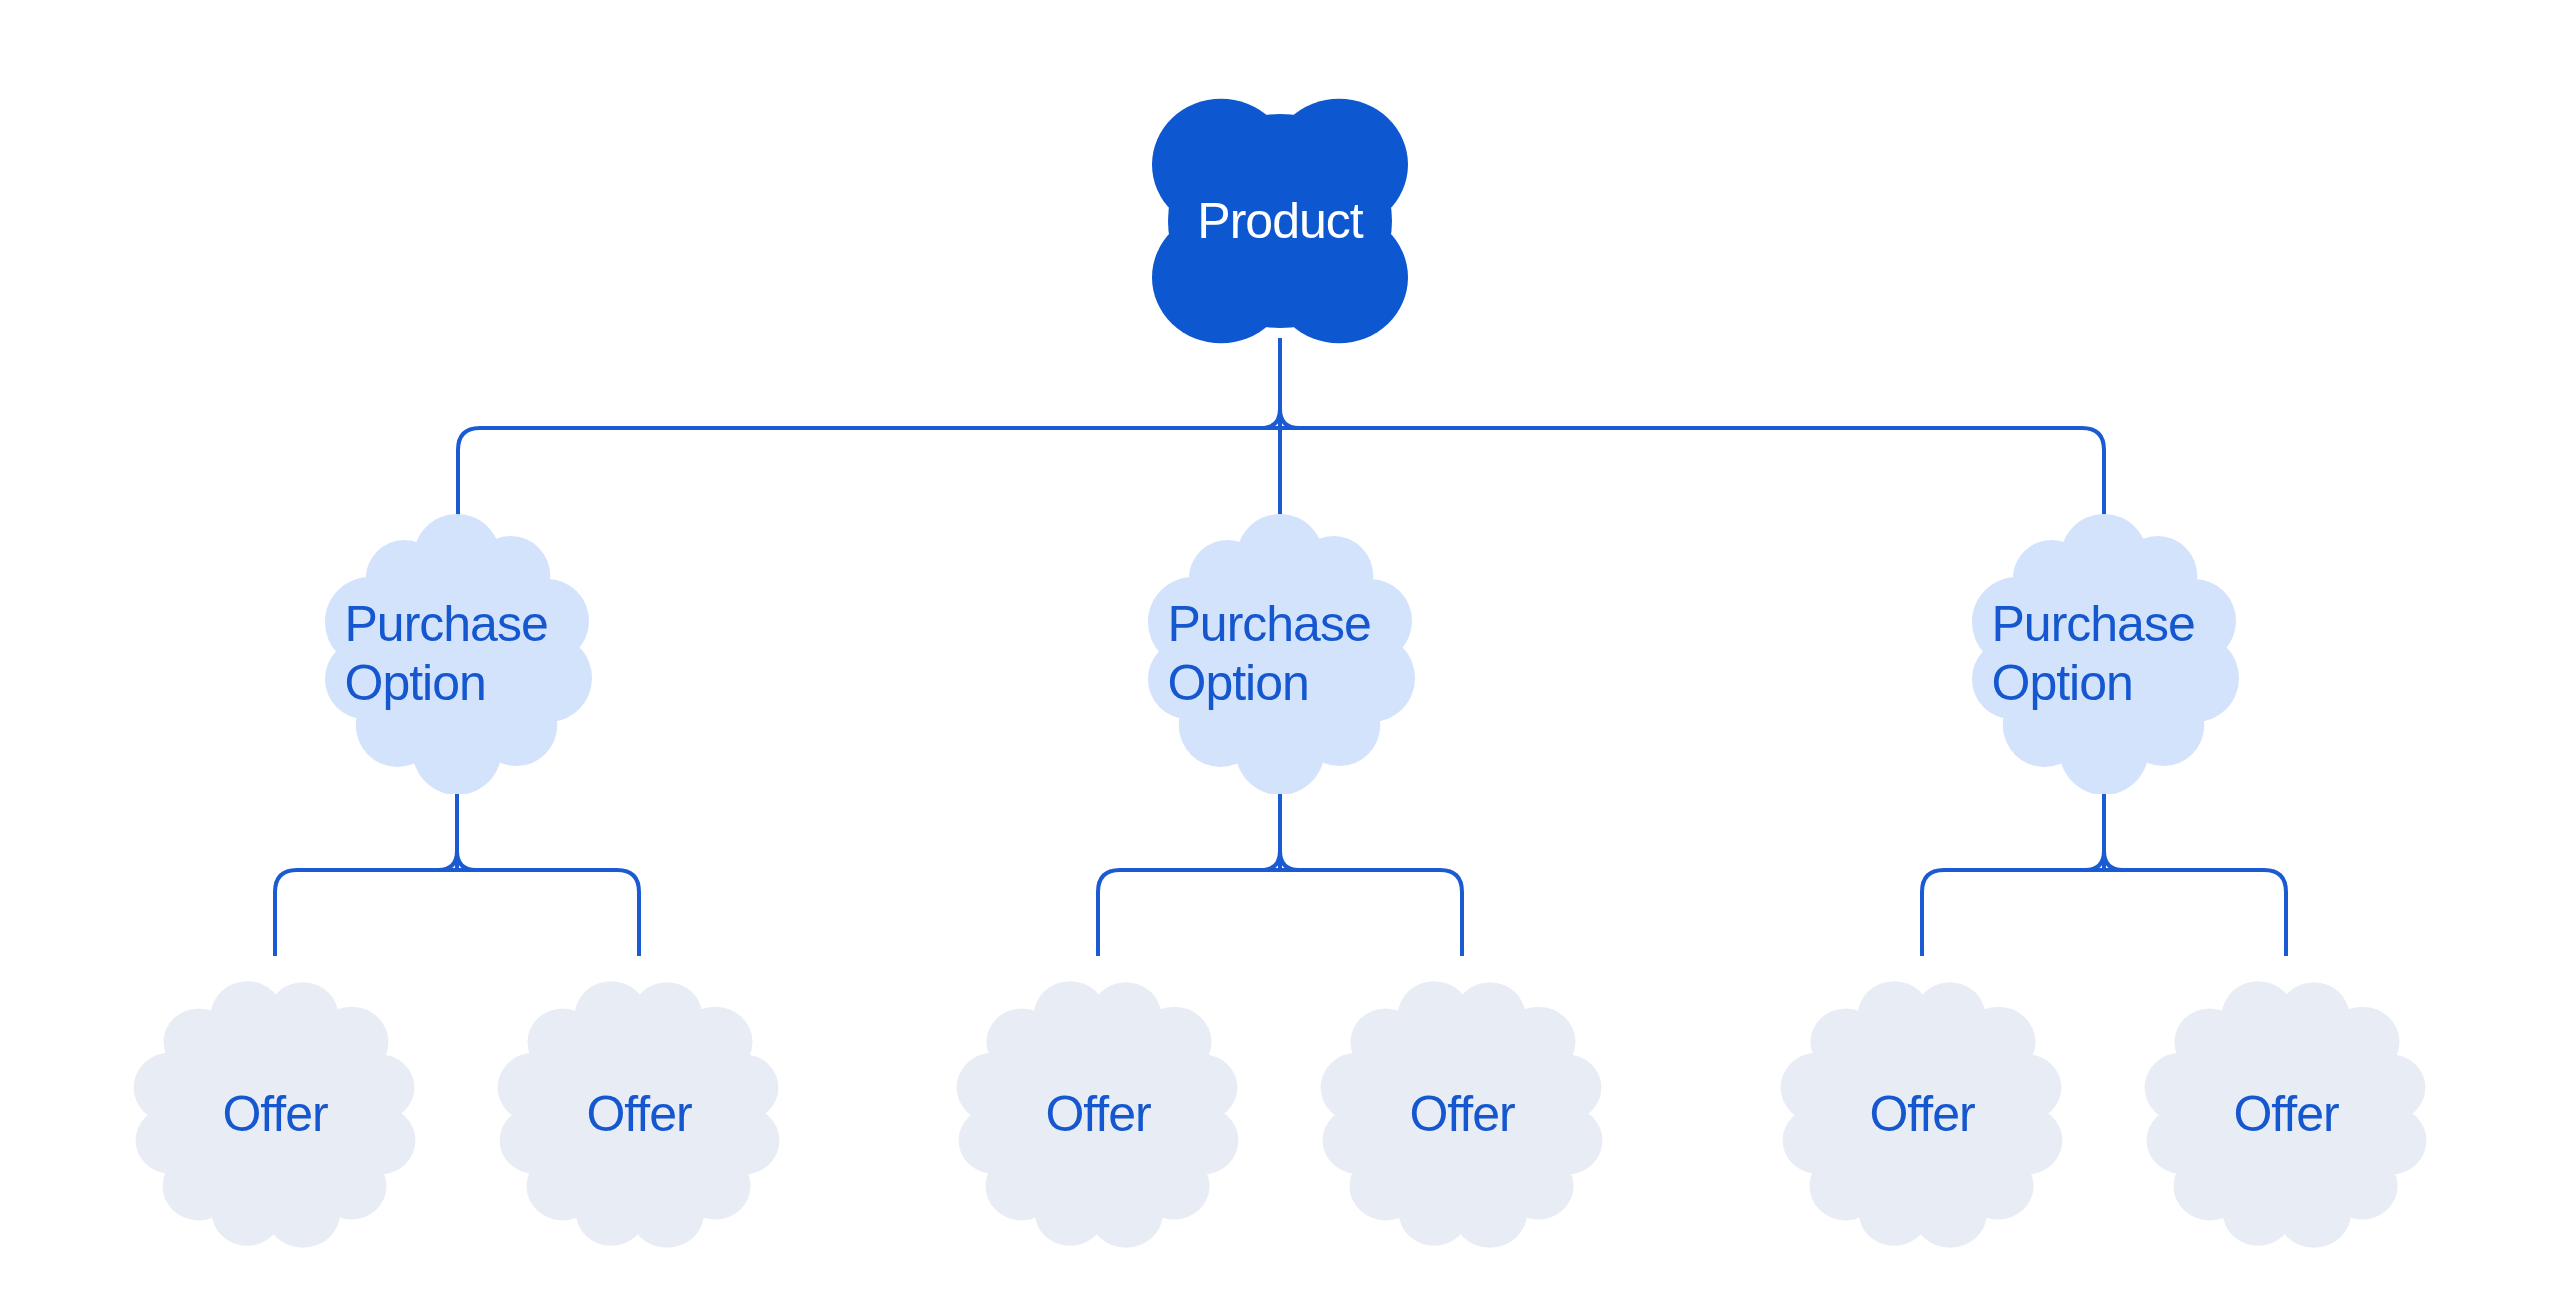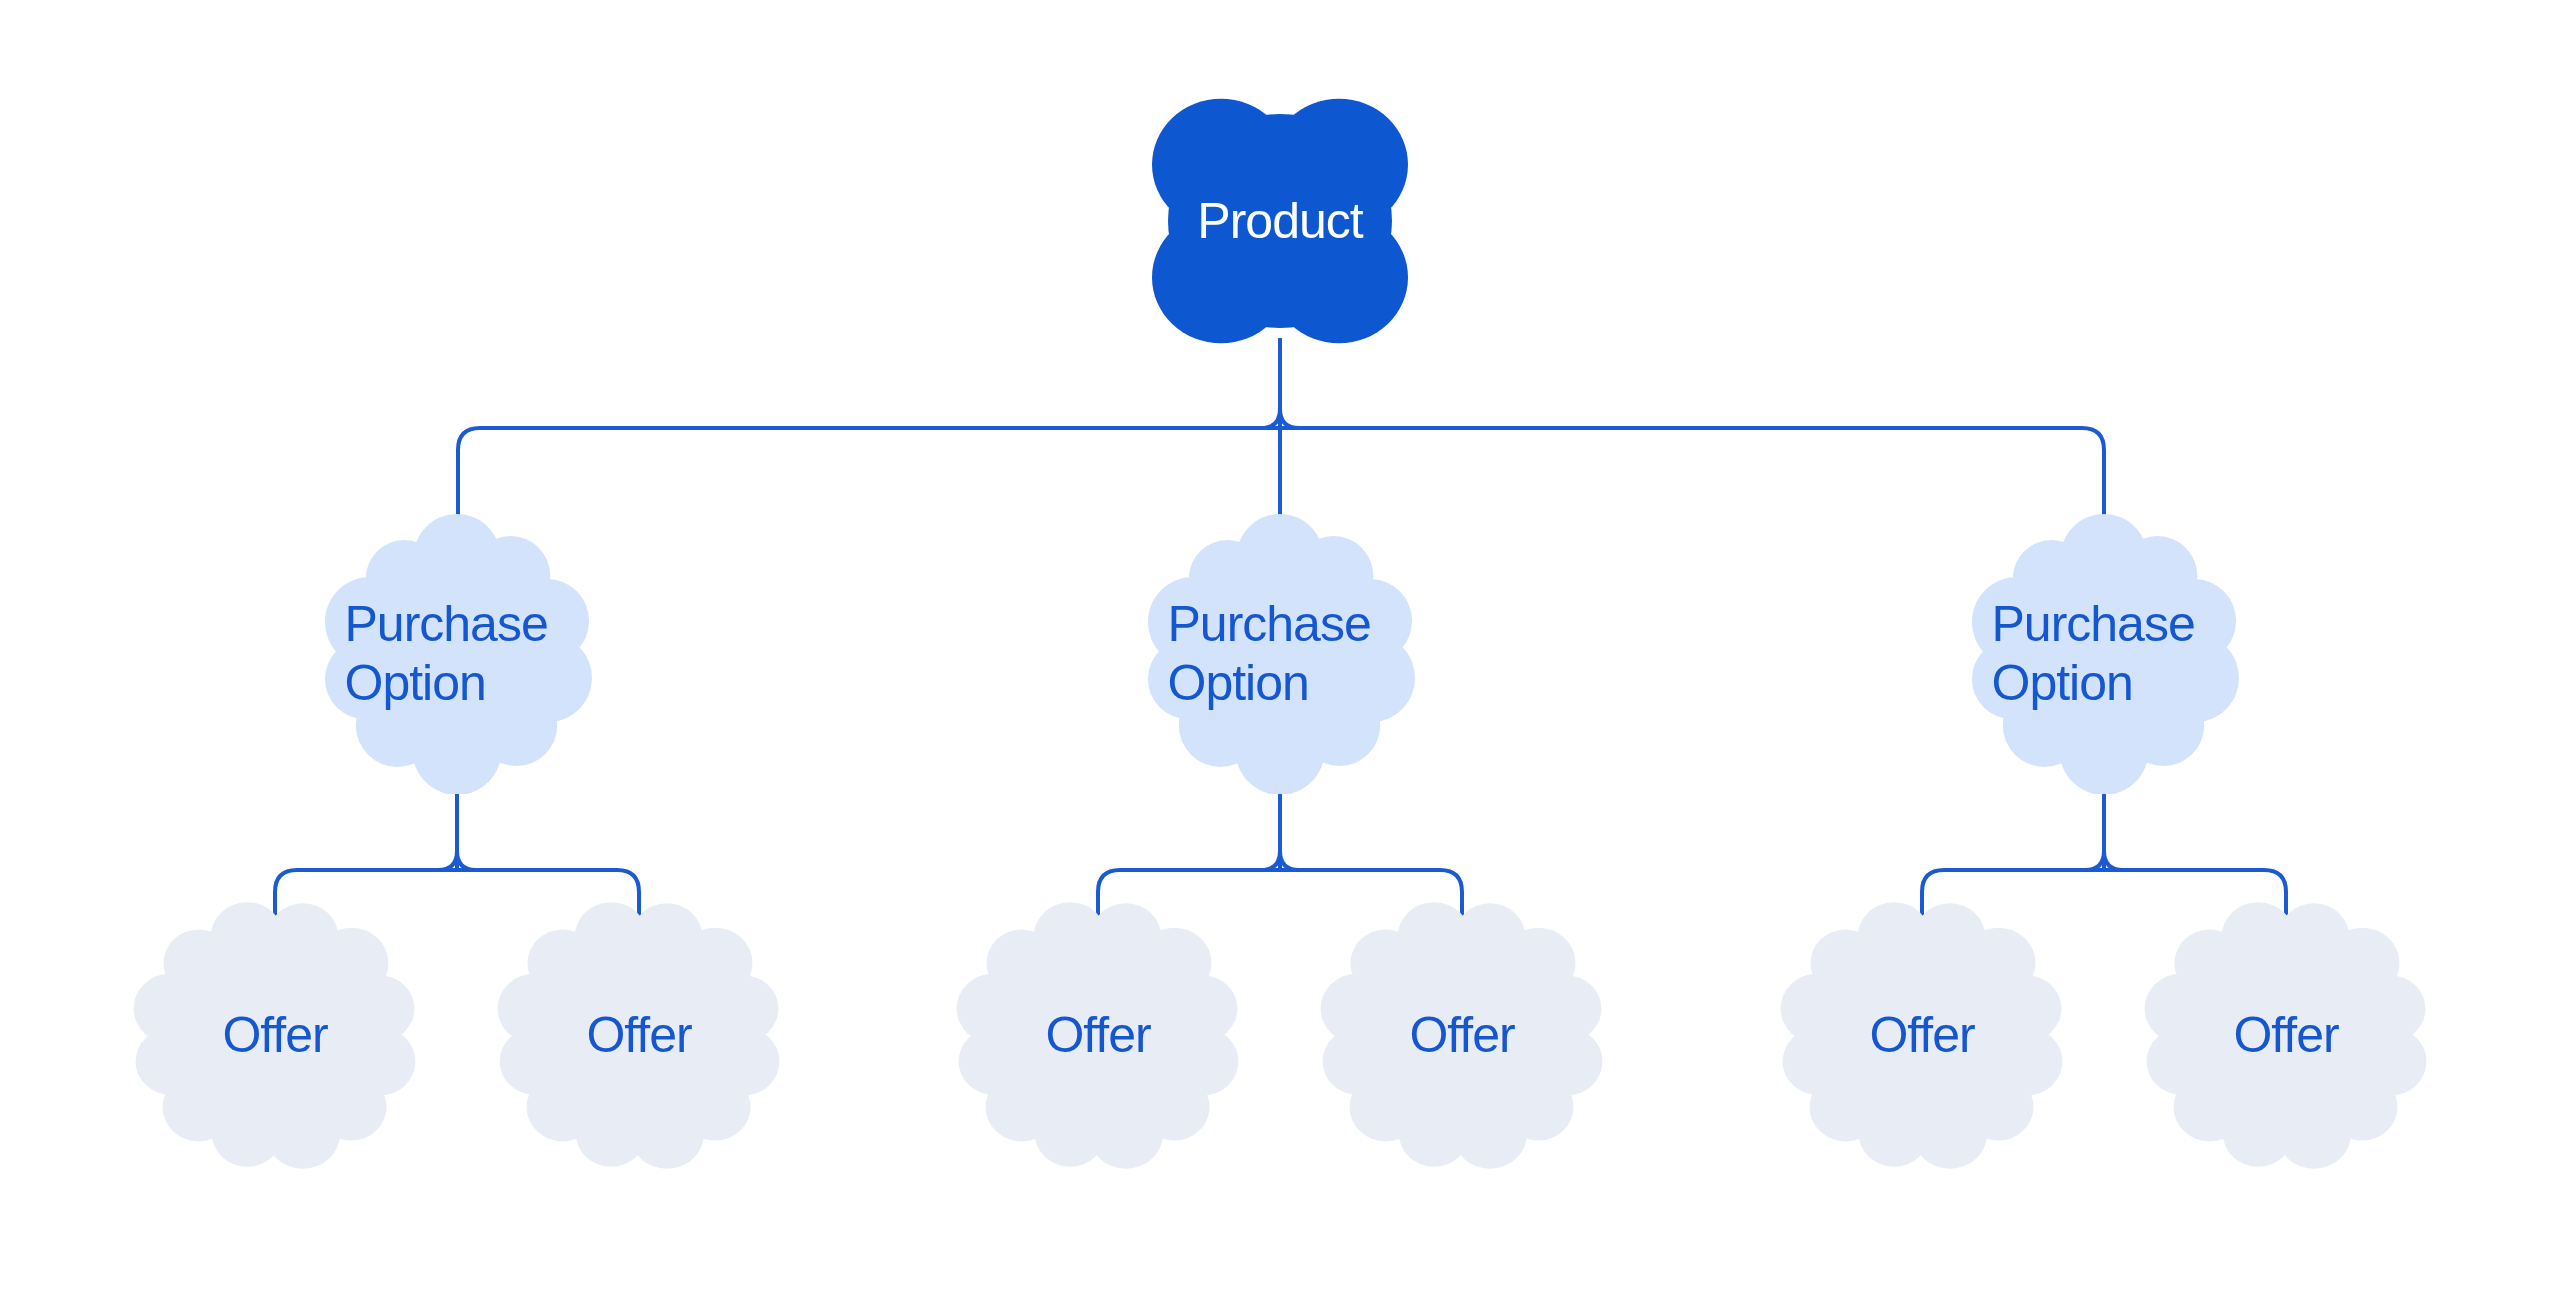--- a/index.html
+++ b/index.html
@@ -29,21 +29,21 @@
     line-height: 1.18;
   }
   .product-node .label { color: var(--root-text, #ffffff); text-align: center; }
   .po-node .label, .offer-node .label { color: var(--node-text, #1557cf); }
   .po-text { display: block; width: 225px; text-align: left; }
   
   .product-node { left: 1145px; top: 92px;  width: 270px; height: 258px; }
   .po-node-1    { left: 318px;  top: 514px; width: 278px; height: 280px; }
   .po-node-2    { left: 1141px; top: 514px; width: 278px; height: 280px; }
   .po-node-3    { left: 1965px; top: 514px; width: 278px; height: 280px; }
-  .offer-node   { width: 294px; height: 278px; top: 896px; }
+  .offer-node   { width: 294px; height: 278px; top: 975px; }
   .offer-node-1 { left: 128px; }
   .offer-node-2 { left: 492px; }
   .offer-node-3 { left: 951px; }
   .offer-node-4 { left: 1315px; }
   .offer-node-5 { left: 1775px; }
   .offer-node-6 { left: 2139px; }
 </style>
 </head>
 <body>
 

